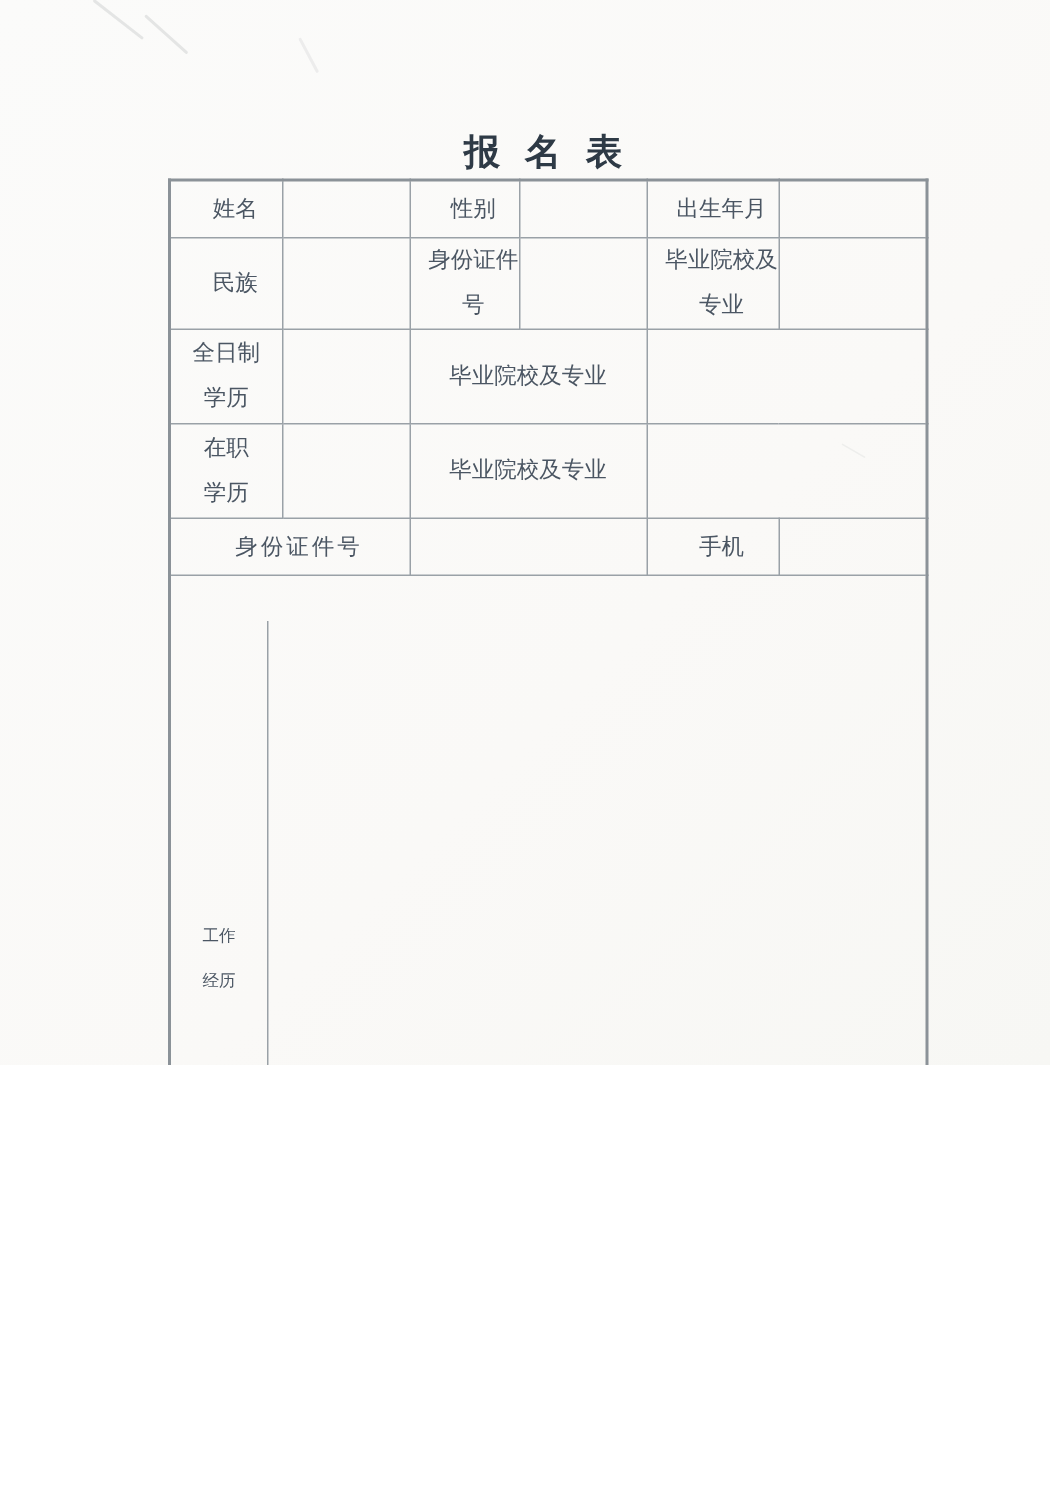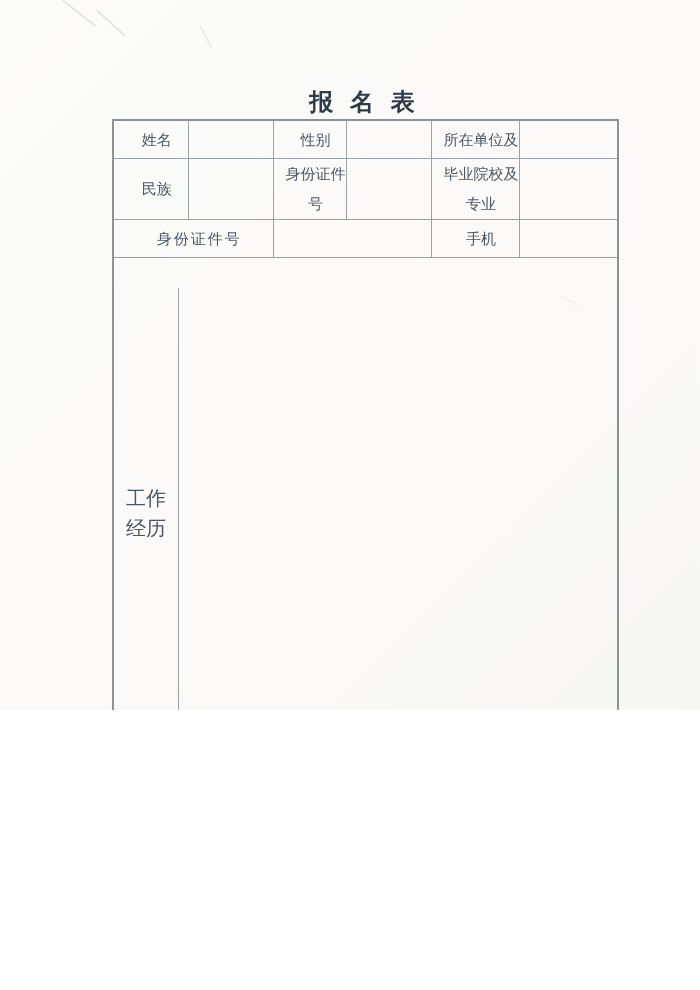--- a/index.html
+++ b/index.html
@@ -81,21 +81,21 @@
     height: 449px;
   }
   .exp-label {
     width: 64px;
     flex: 0 0 64px;
     border-right: 1px solid #9aa1a7;
     display: flex;
     align-items: center;
     justify-content: center;
     color: #4b5663;
-    font-size: 20px;
+    font-size: 11px;
     white-space: pre-line;
     line-height: 30px;
     text-align: center;
   }
   .exp-content { flex: 1; }
 </style>
 </head>
 <body>
 
 <div class="page">
@@ -116,34 +116,48 @@
       <col style="width:88px">
       <col style="width:99px">
     </colgroup>
 
     <tbody>
         <tr class="r1">
       <td>姓名</td>
       <td></td>
       <td>性别</td>
       <td></td>
-      <td>所在单位及</td>
+      <td>出生年月</td>
       <td></td>
     </tr>
 
     <tr class="r2">
       <td>民族</td>
       <td></td>
       <td>身份证件号</td>
       <td></td>
       <td class="small-label">毕业院校及专业</td>
       <td></td>
     </tr>
 
+    <tr class="r3">
+      <td>全日制
+学历</td>
+      <td></td>
+      <td colspan="2">毕业院校及专业</td>
+      <td colspan="2"></td>
+    </tr>
 
+    <tr class="r4">
+      <td>在职
+学历</td>
+      <td></td>
+      <td colspan="2">毕业院校及专业</td>
+      <td colspan="2"></td>
+    </tr>
 
 
     <tr class="r6">
       <td colspan="2" class="id-label">身份证件号</td>
       <td colspan="2"></td>
       <td>手机</td>
       <td></td>
     </tr>
 
     <tr class="r7">

